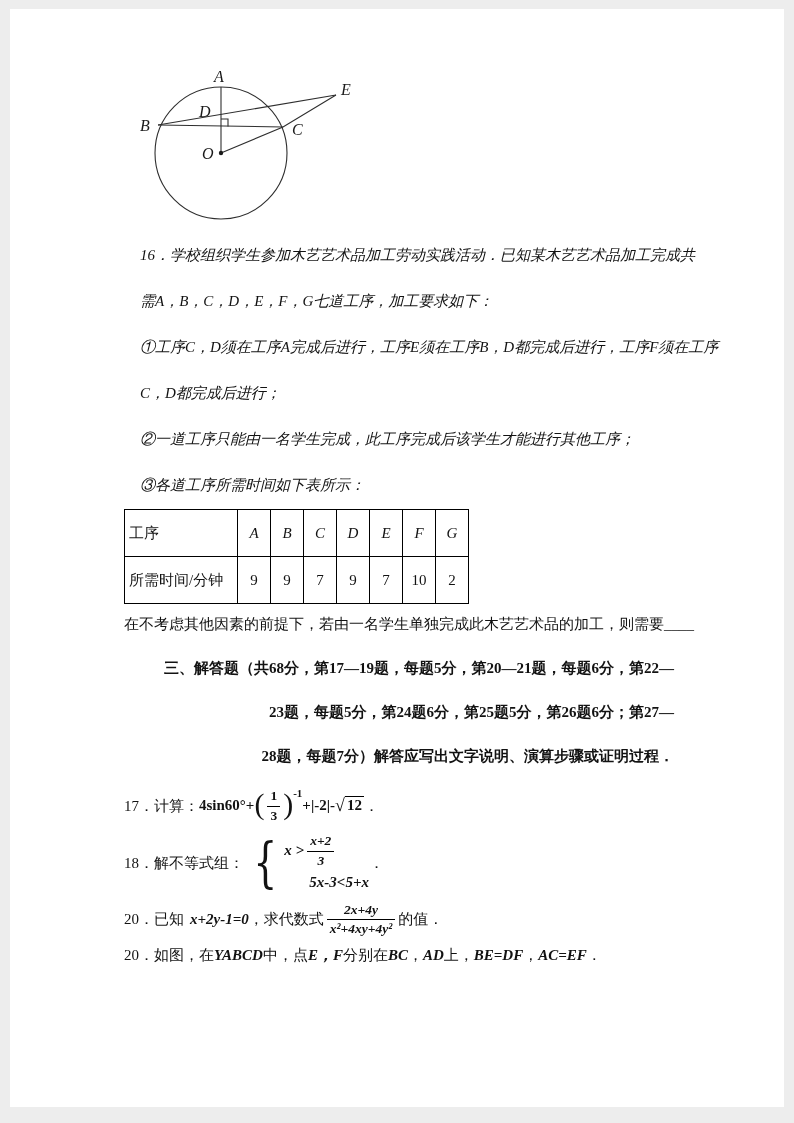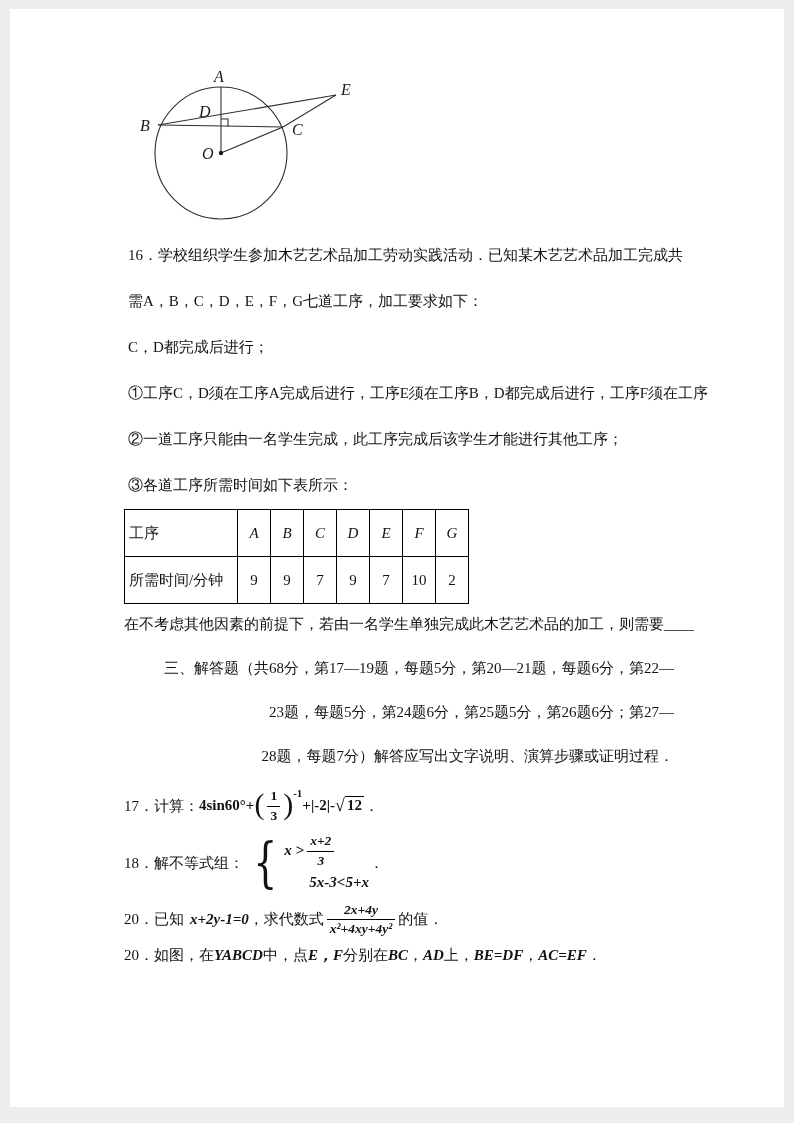--- a/index.html
+++ b/index.html
@@ -17,23 +17,23 @@
     overflow:hidden;
   }
   .figure{display:block;margin:0 0 16px -8px;}
   .figure line,.figure circle.outline,.figure path,.figure polyline{
     stroke:#2e2e2e;stroke-width:1.1;fill:none;
   }
   .figure text{
     font-family:"Liberation Serif","DejaVu Serif",serif;
     font-style:italic;font-size:16px;fill:#1a1a1a;stroke:none;
   }
-  .line{margin:0 4px 22px;line-height:24px;white-space:nowrap;}
+  .line{margin:0 16px 22px;line-height:24px;white-space:nowrap;font-style:italic;}
   .line2{margin:0 0 20px;line-height:24px;white-space:nowrap;text-align:right;}
-  .bold{font-weight:normal;}
+  .bold{font-weight:bold;}
   table.ptable{border-collapse:collapse;margin:-10px 0 8px 0;}
   table.ptable td{
     border:1px solid #000;height:46px;text-align:center;
     font-size:15px;padding:0 4px;min-width:24px;
   }
   table.ptable td.c0{width:104px;text-align:left;}
   table.ptable td.letter{font-style:italic;}
   .f-row{margin:0 0 8px;display:flex;align-items:center;white-space:nowrap;}
   .math{font-family:Liberation Serif, serif;font-weight:bold;}
   .mi{font-style:italic;}
@@ -69,22 +69,22 @@
     <text x="98" y="27">A</text>
     <text x="24" y="76">B</text>
     <text x="176" y="80">C</text>
     <text x="83" y="62">D</text>
     <text x="225" y="40">E</text>
     <text x="86" y="104">O</text>
   </svg>
 
   <p class="line">16．学校组织学生参加木艺艺术品加工劳动实践活动．已知某木艺艺术品加工完成共</p>
   <p class="line">需A，B，C，D，E，F，G七道工序，加工要求如下：</p>
+  <p class="line">①工序C，D须在工序A完成后进行，工序E须在工序B，D都完成后进行，工序F须在工序</p>
   <p class="line">C，D都完成后进行；</p>
-  <p class="line">①工序C，D须在工序A完成后进行，工序E须在工序B，D都完成后进行，工序F须在工序</p>
   <p class="line">②一道工序只能由一名学生完成，此工序完成后该学生才能进行其他工序；</p>
   <p class="line">③各道工序所需时间如下表所示：</p>
 
   <table class="ptable">
     <tbody>
         <tr>
       <td class="c0">工序</td>
       <td class="letter">A</td>
       <td class="letter">B</td>
       <td class="letter">C</td>

